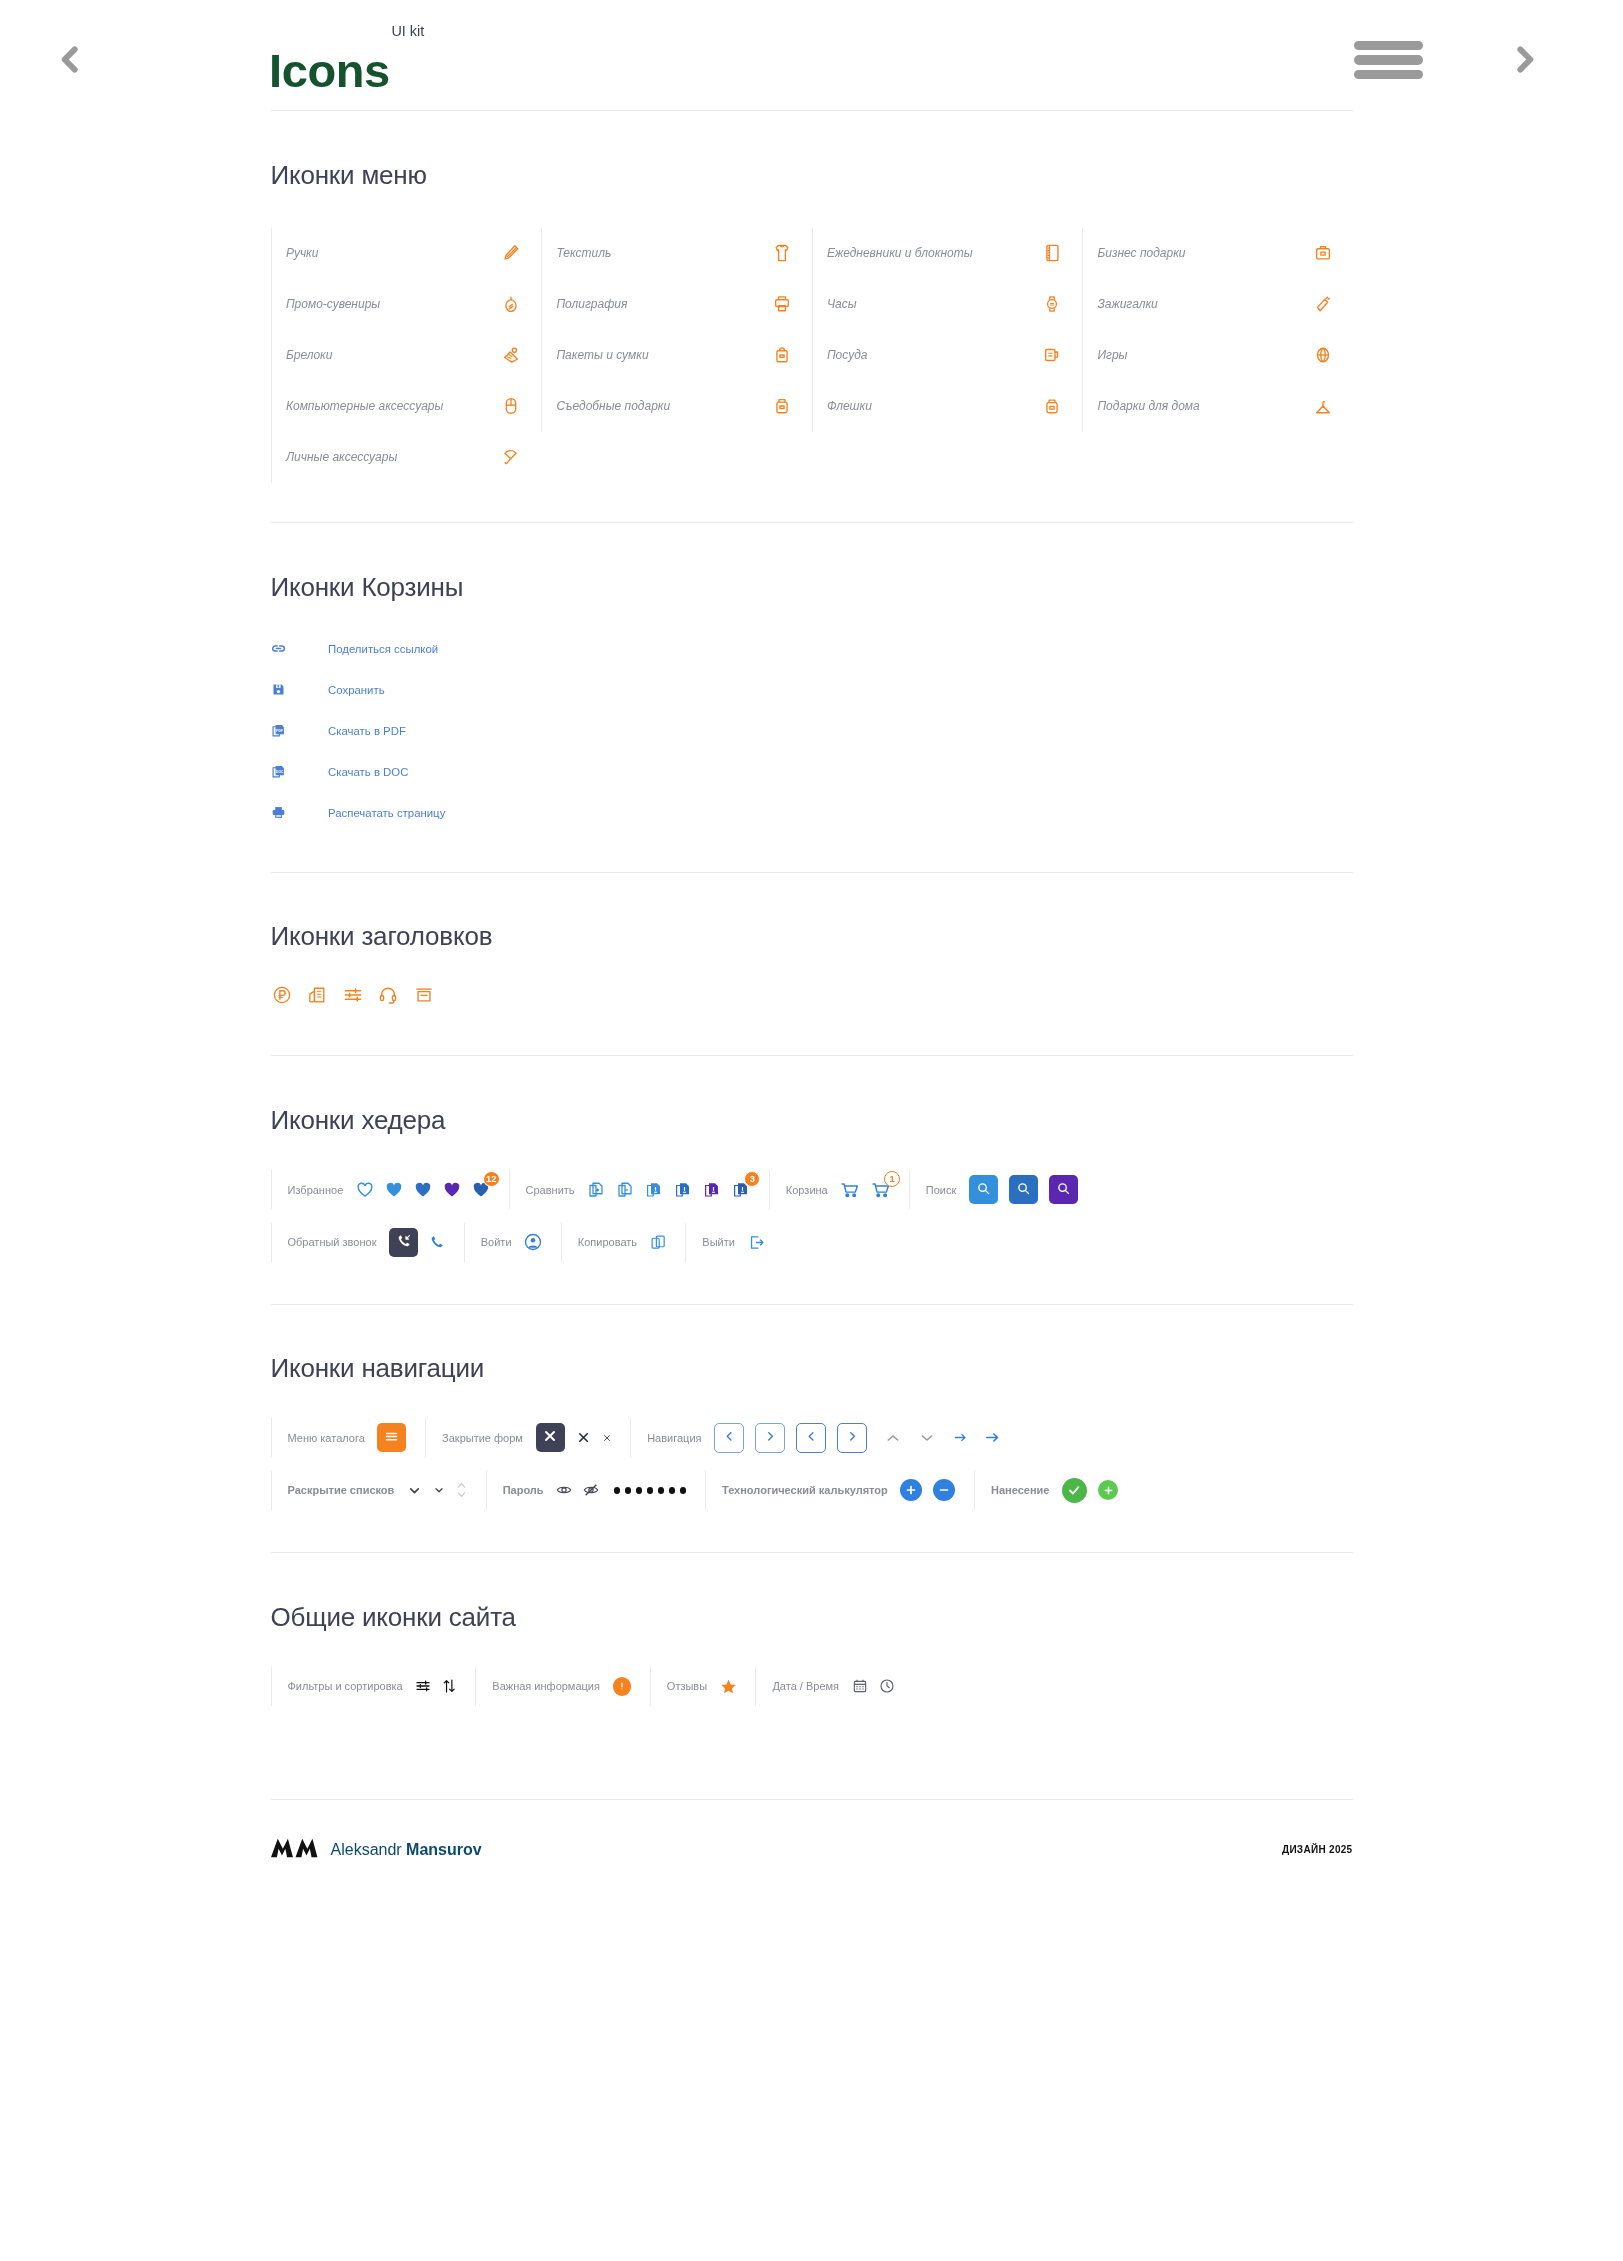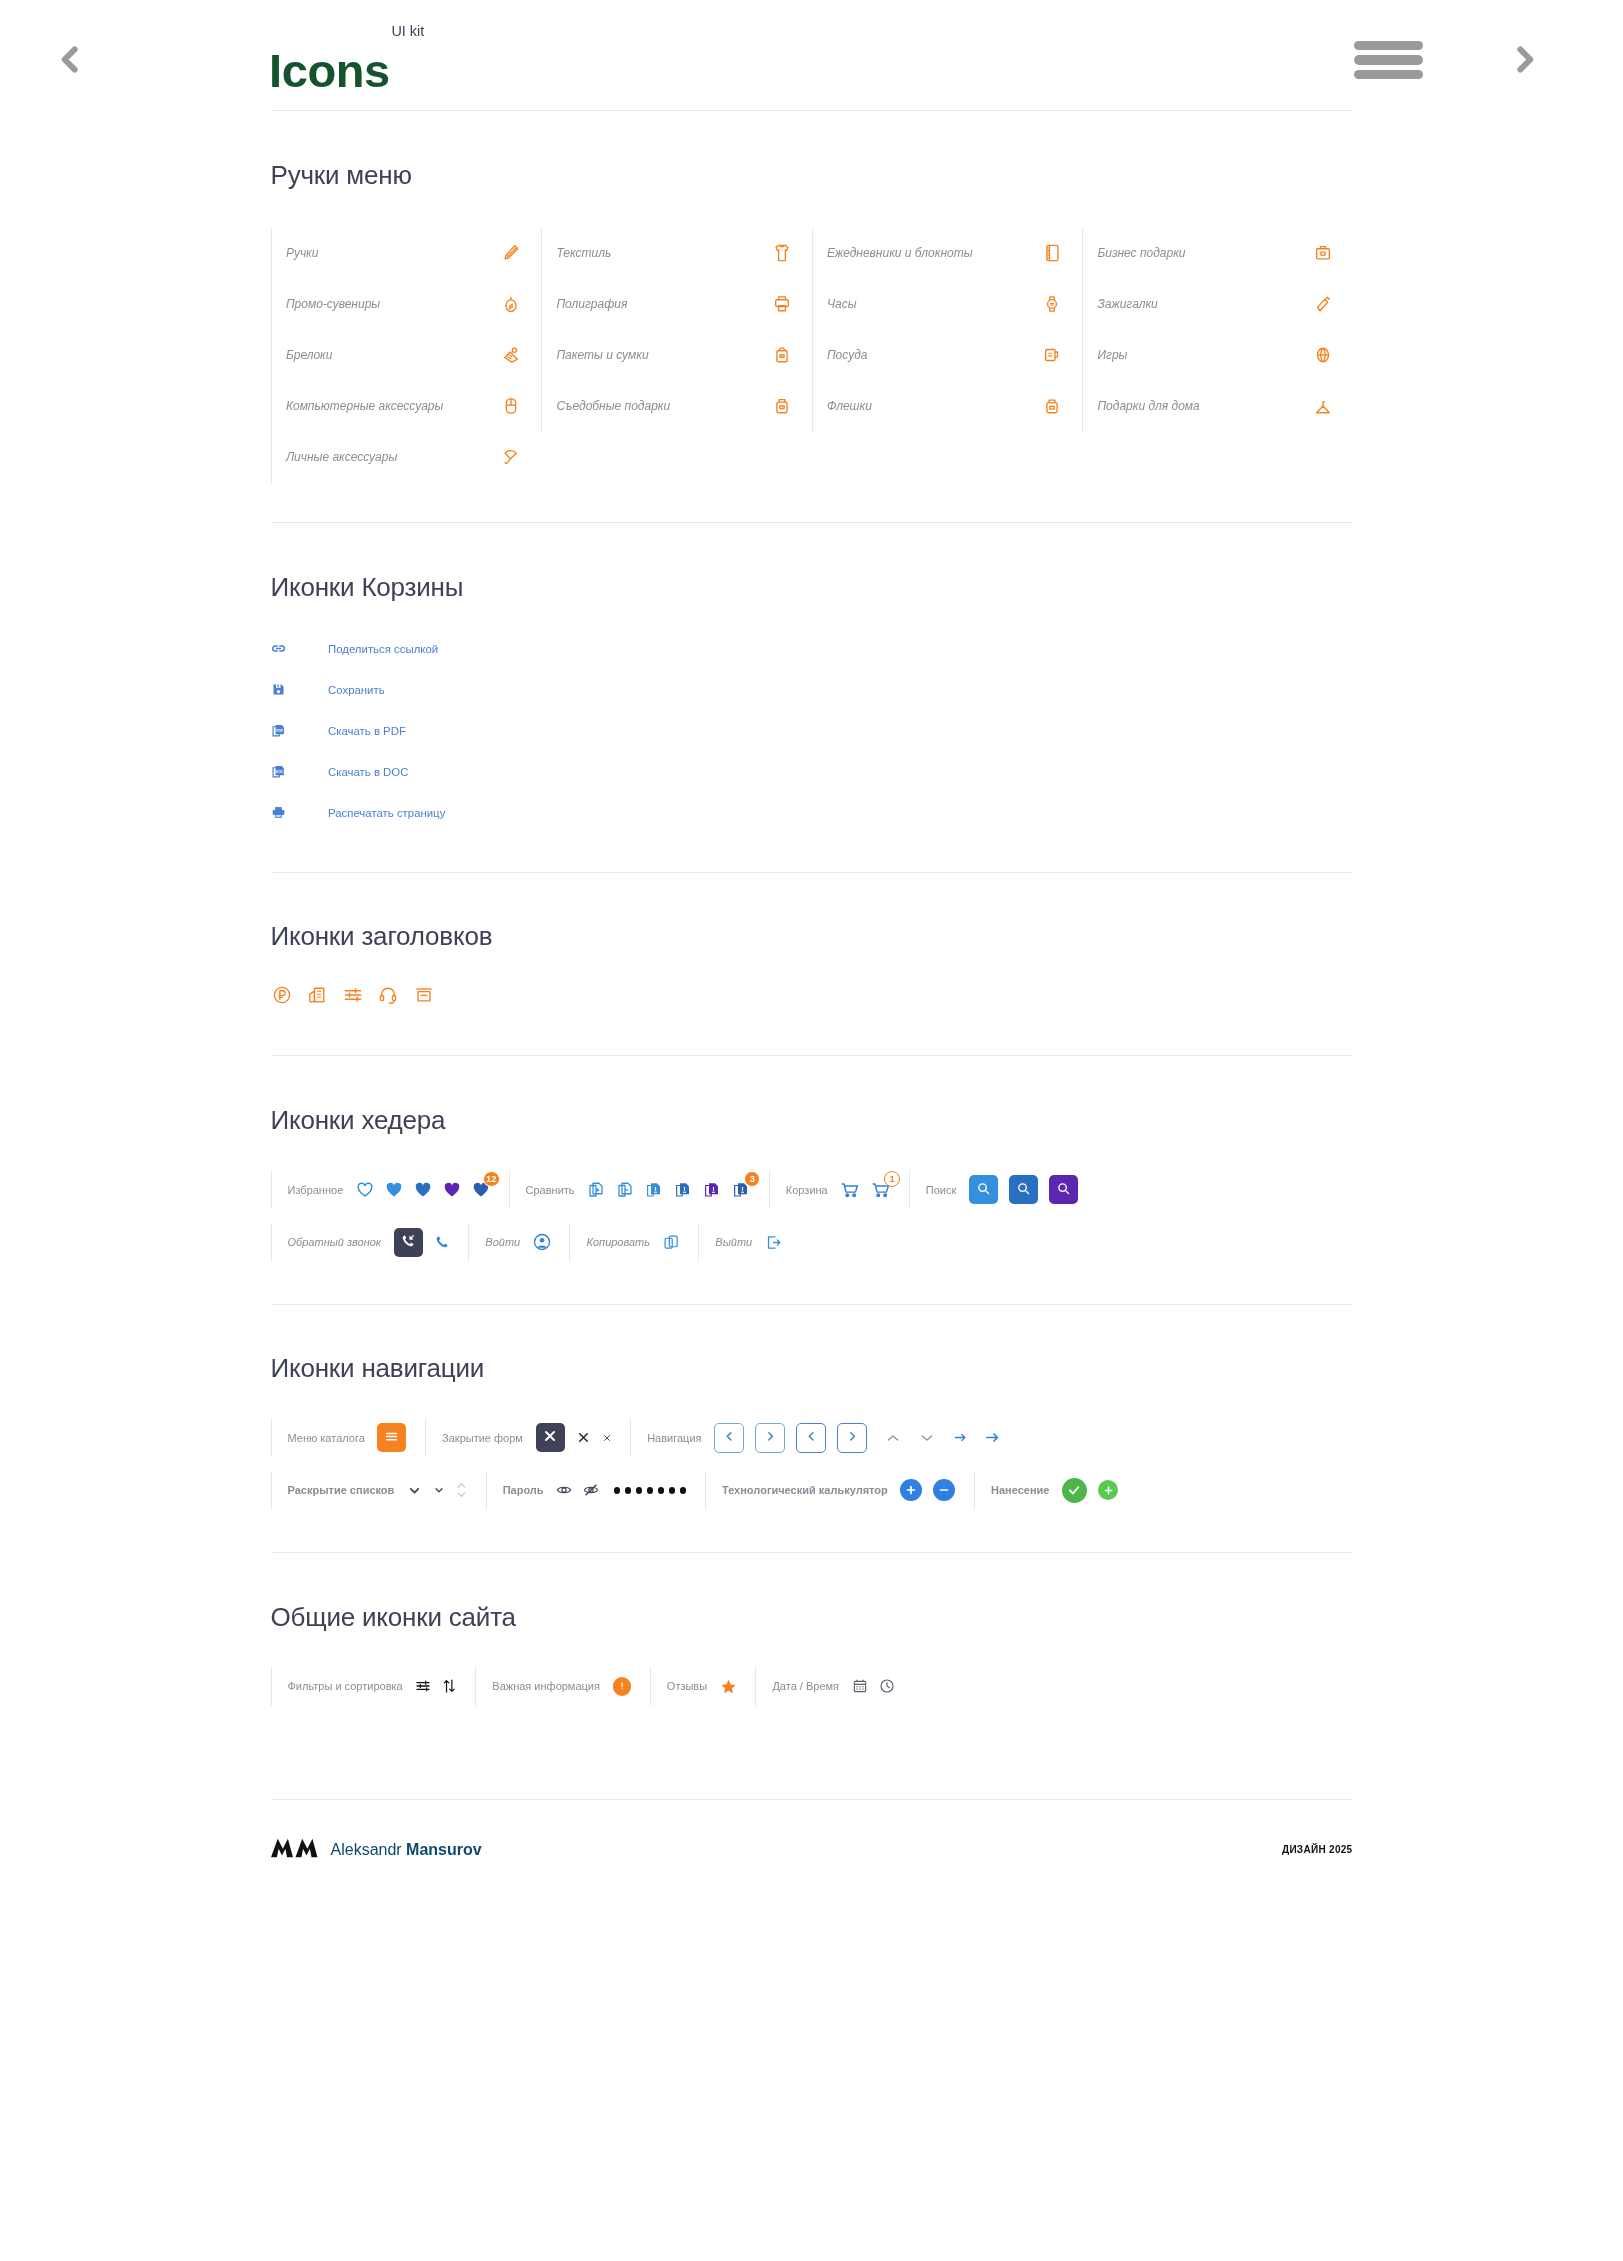--- a/index.html
+++ b/index.html
@@ -247,21 +247,21 @@
     <span></span>
   </div>
   <div class="title-block">
     <span class="title-main">Icons</span><span class="title-sup">UI kit</span>
   </div>
 </div>
 
 <div class="rule"></div>
 
 <div class="page section" style="padding-top:49px;padding-bottom:39px;">
-  <div class="section-title">Ручки меню</div>
+  <div class="section-title">Иконки меню</div>
   <div class="menu-grid">
 
     <div class="menu-cell">
       <span class="menu-label">Ручки</span>
       <span class="menu-ico">
         <svg viewBox="0 0 26 26" fill="none" stroke="#f5811f" stroke-width="1.6" stroke-linecap="round" stroke-linejoin="round">
           <path d="M17.5 4.5 L21 8 L10 19 L6 20 L7 16 Z"></path>
             <path d="M8.5 17.5 L19 7"></path>
         </svg>
       </span>
@@ -683,21 +683,21 @@
           <span>
             <svg width="15" height="15" viewBox="0 0 24 24" fill="none" stroke="#fff" stroke-width="2.2" stroke-linecap="round">
                 <circle cx="10.5" cy="10.5" r="6"></circle>
                 <path d="M15 15 L20 20"></path>
               </svg>
           </span>
         </span>
       </div>
     </div>
 
-    <div class="icon-row" style="margin-top:13.5px;font-style:italic;">
+    <div class="icon-row" style="margin-top:13.5px;">
       <div class="group">
         <span class="g-label">Обратный звонок</span>
         <span class="sq-btn dark">
           <span>
             <svg width="16" height="16" viewBox="0 0 24 24" fill="none" stroke="#fff" stroke-width="1.9" stroke-linecap="round" stroke-linejoin="round">
               <path d="M7 3.5 L9.5 7 L7.5 9.5 C9 12.5 11.5 15 14.5 16.5 L17 14.5 L20.5 17 L18 20 C12 20.5 3.5 12 4 6 Z" fill="#fff" stroke="none"></path>
               <path d="M20 4 L15 9 M15 9 H18.6 M15 9 V5.4" stroke="#fff" stroke-width="1.9"></path>
             </svg>
           </span>
         </span>

